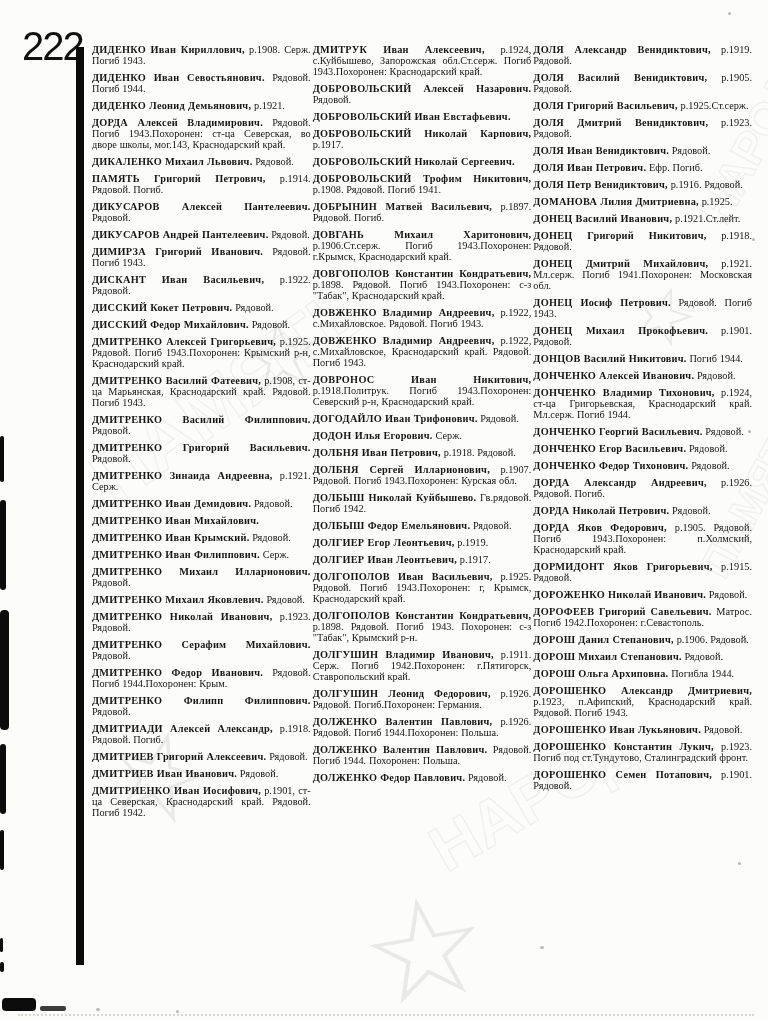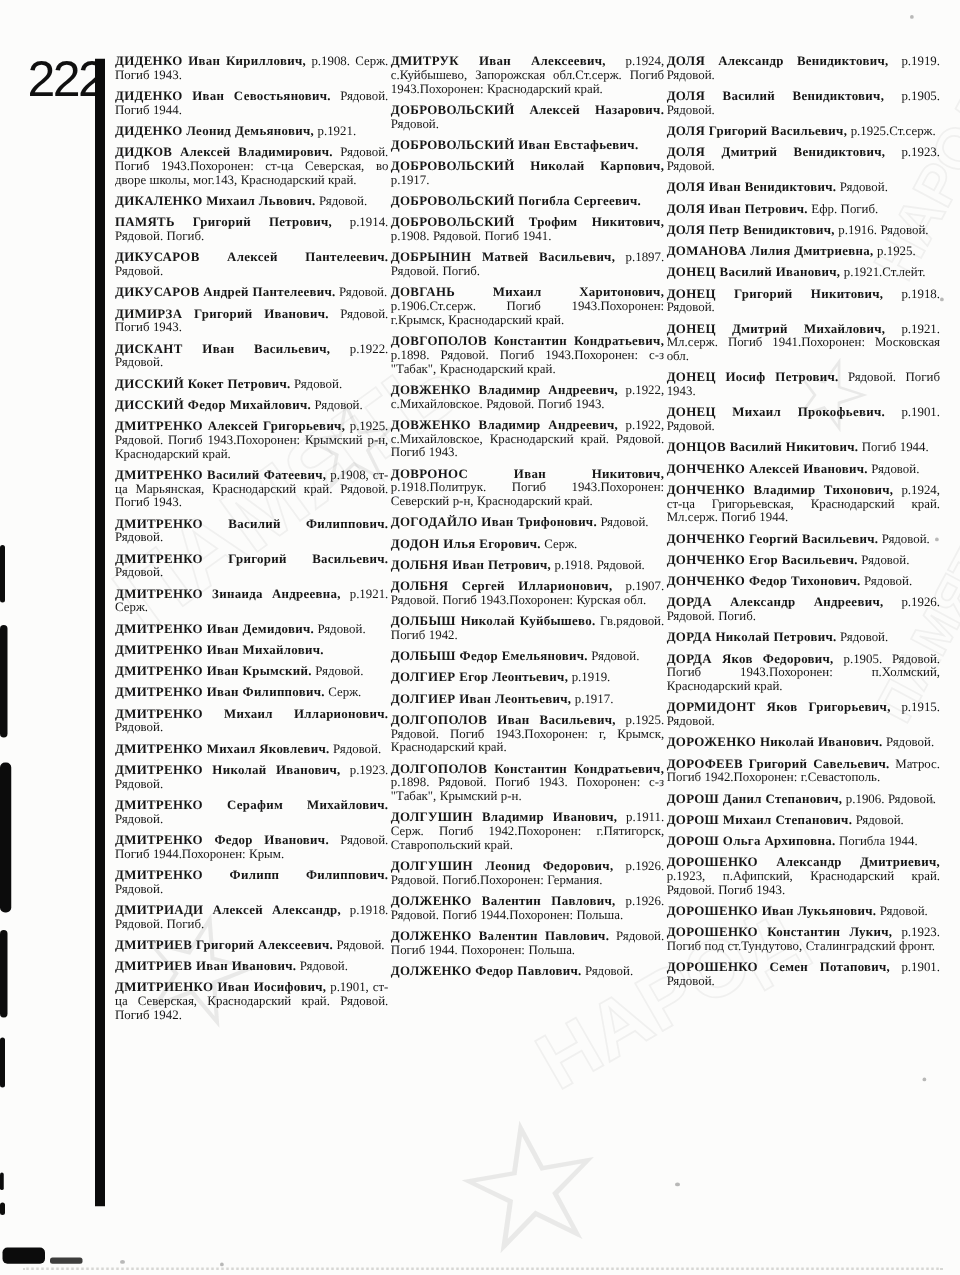--- a/index.html
+++ b/index.html
@@ -4,21 +4,21 @@
 <style>
   html,body{margin:0;padding:0;}
   body{
     width:768px;height:1020px;position:relative;overflow:hidden;
     background:#fcfcfb;
     font-family:"Liberation Serif", serif;
     color:#161616;
   }
   
   .page-number{
-    position:absolute;left:22px;top:44px;
+    position:absolute;left:22px;top:26px;
     font-family:"Liberation Sans", sans-serif;
     font-size:40px;line-height:40px;font-weight:400;letter-spacing:-2px;color:#101010;
   }
   
   .divider-bar{
     position:absolute;left:76px;top:47px;width:8px;height:918px;background:#0b0b0b;
   }
   
   .content{
     position:absolute;left:92px;top:44px;width:660px;
@@ -81,21 +81,21 @@
 <div class="wm-star" style="left:238px;top:300px;font-size:96px;transform:rotate(-8deg);">☆</div>
 
 <div class="page-number">222</div>
 <div class="divider-bar"></div>
 
 <div class="content">
   <div class="col">
       <p class="entry"><b>ДИДЕНКО Иван Кириллович,</b> р.1908. Серж. Погиб 1943.</p>
       <p class="entry"><b>ДИДЕНКО Иван Севостьянович.</b> Рядовой. Погиб 1944.</p>
       <p class="entry"><b>ДИДЕНКО Леонид Демьянович,</b> р.1921.</p>
-      <p class="entry"><b>ДИДКОВ Алексей Владимирович.</b> Рядовой. Погиб 1943.Похоронен: ст-ца Северская, во дворе школы, мог.143, Краснодарский край.</p>
+      <p class="entry"><b>ДОРДА Алексей Владимирович.</b> Рядовой. Погиб 1943.Похоронен: ст-ца Северская, во дворе школы, мог.143, Краснодарский край.</p>
       <p class="entry"><b>ДИКАЛЕНКО Михаил Львович.</b> Рядовой.</p>
       <p class="entry"><b>ПАМЯТЬ Григорий Петрович,</b> р.1914. Рядовой. Погиб.</p>
       <p class="entry"><b>ДИКУСАРОВ Алексей Пантелеевич.</b> Рядовой.</p>
       <p class="entry"><b>ДИКУСАРОВ Андрей Пантелеевич.</b> Рядовой.</p>
       <p class="entry"><b>ДИМИРЗА Григорий Иванович.</b> Рядовой. Погиб 1943.</p>
       <p class="entry"><b>ДИСКАНТ Иван Васильевич,</b> р.1922. Рядовой.</p>
       <p class="entry"><b>ДИССКИЙ Кокет Петрович.</b> Рядовой.</p>
       <p class="entry"><b>ДИССКИЙ Федор Михайлович.</b> Рядовой.</p>
       <p class="entry"><b>ДМИТРЕНКО Алексей Григорьевич,</b> р.1925. Рядовой. Погиб 1943.Похоронен: Крымский р-н, Краснодарский край.</p>
       <p class="entry"><b>ДМИТРЕНКО Василий Фатеевич,</b> р.1908, ст-ца Марьянская, Краснодарский край. Рядовой. Погиб 1943.</p>
@@ -115,21 +115,21 @@
       <p class="entry"><b>ДМИТРИАДИ Алексей Александр,</b> р.1918. Рядовой. Погиб.</p>
       <p class="entry"><b>ДМИТРИЕВ Григорий Алексеевич.</b> Рядовой.</p>
       <p class="entry"><b>ДМИТРИЕВ Иван Иванович.</b> Рядовой.</p>
       <p class="entry"><b>ДМИТРИЕНКО Иван Иосифович,</b> р.1901, ст-ца Северская, Краснодарский край. Рядовой. Погиб 1942.</p>
     </div>
   <div class="col">
       <p class="entry"><b>ДМИТРУК Иван Алексеевич,</b> р.1924, с.Куйбышево, Запорожская обл.Ст.серж. Погиб 1943.Похоронен: Краснодарский край.</p>
       <p class="entry"><b>ДОБРОВОЛЬСКИЙ Алексей Назарович.</b> Рядовой.</p>
       <p class="entry"><b>ДОБРОВОЛЬСКИЙ Иван Евстафьевич.</b></p>
       <p class="entry"><b>ДОБРОВОЛЬСКИЙ Николай Карпович,</b> р.1917.</p>
-      <p class="entry"><b>ДОБРОВОЛЬСКИЙ Погибла Сергеевич.</b></p>
+      <p class="entry"><b>ДОБРОВОЛЬСКИЙ Николай Сергеевич.</b></p>
       <p class="entry"><b>ДОБРОВОЛЬСКИЙ Трофим Никитович,</b> р.1908. Рядовой. Погиб 1941.</p>
       <p class="entry"><b>ДОБРЫНИН Матвей Васильевич,</b> р.1897. Рядовой. Погиб.</p>
       <p class="entry"><b>ДОВГАНЬ Михаил Харитонович,</b> р.1906.Ст.серж. Погиб 1943.Похоронен: г.Крымск, Краснодарский край.</p>
       <p class="entry"><b>ДОВГОПОЛОВ Константин Кондратьевич,</b> р.1898. Рядовой. Погиб 1943.Похоронен: с-з "Табак", Краснодарский край.</p>
       <p class="entry"><b>ДОВЖЕНКО Владимир Андреевич,</b> р.1922, с.Михайловское. Рядовой. Погиб 1943.</p>
       <p class="entry"><b>ДОВЖЕНКО Владимир Андреевич,</b> р.1922, с.Михайловское, Краснодарский край. Рядовой. Погиб 1943.</p>
       <p class="entry"><b>ДОВРОНОС Иван Никитович,</b> р.1918.Политрук. Погиб 1943.Похоронен: Северский р-н, Краснодарский край.</p>
       <p class="entry"><b>ДОГОДАЙЛО Иван Трифонович.</b> Рядовой.</p>
       <p class="entry"><b>ДОДОН Илья Егорович.</b> Серж.</p>
       <p class="entry"><b>ДОЛБНЯ Иван Петрович,</b> р.1918. Рядовой.</p>

